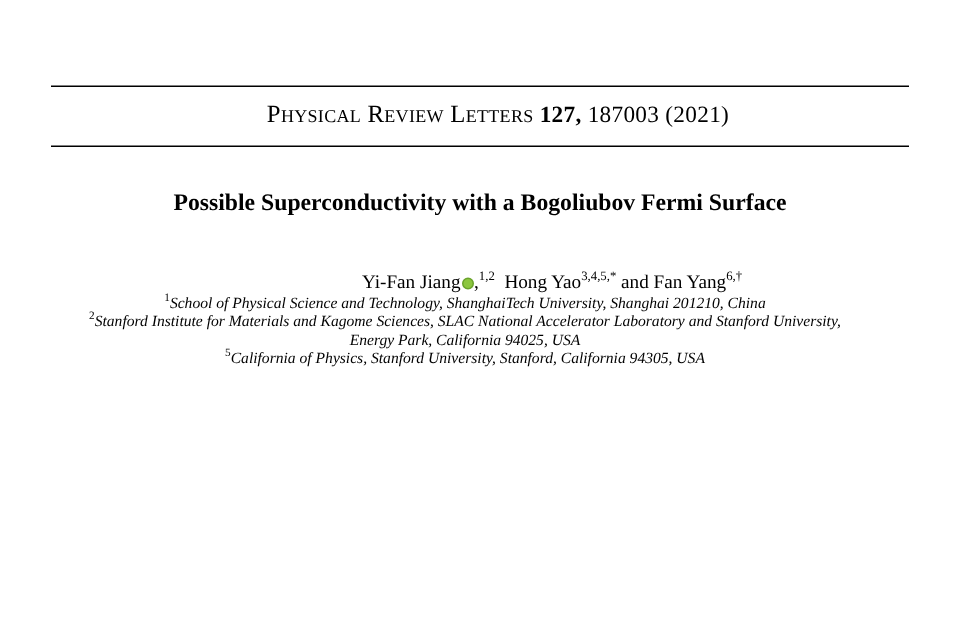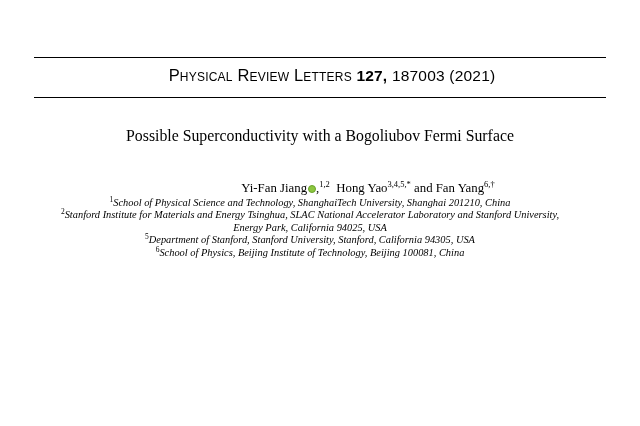--- a/index.html
+++ b/index.html
@@ -21,21 +21,21 @@
     box-sizing: border-box;
   }
   .journal-header {
     position: absolute;
     top: 66px;
     left: 0;
     width: 640px;
     text-align: center;
   }
   .journal-line {
-    font-family: Liberation Sans, sans-serif;
+    font-family: Liberation Serif, serif;
     font-size: 15.5px;
     letter-spacing: 0.2px;
     white-space: nowrap;
     margin-left: 24px;
   }
   .journal-name {
     font-variant: small-caps;
     font-size: 16.5px;
   }
   .journal-vol {
@@ -59,21 +59,21 @@
   }
   .title-block {
     position: absolute;
     top: 126px;
     left: 0;
     width: 640px;
     text-align: center;
   }
   .title-line {
     font-family: "Liberation Serif", serif;
-    font-weight: normal;
+    font-weight: bold;
     font-size: 15.8px;
     line-height: 20px;
     white-space: nowrap;
   }
   .authors {
     position: absolute;
     top: 180px;
     left: 0;
     width: 640px;
     text-align: center;
@@ -136,19 +136,18 @@
   <div class="title-block">
     <div class="title-line">Possible Superconductivity with a Bogoliubov Fermi Surface</div>
   </div>
 
   <div class="authors">
     <span>Yi-Fan Jiang</span><span class="orcid"></span><span>,</span><sup>1,2</sup><span>&nbsp;&nbsp;</span><span>Hong Yao</span><sup>3,4,5,*</sup><span>&nbsp;</span><span>and</span><span>&nbsp;</span><span>Fan Yang</span><sup>6,†</sup>
   </div>
 
   <div class="affiliations">
     <div class="aff"><sup>1</sup><span>School of Physical Science and Technology, ShanghaiTech University, Shanghai 201210, China</span></div>
-    <div class="aff"><sup>2</sup><span>Stanford Institute for Materials and Energy Tsinghua, SLAC National Accelerator Laboratory and Stanford University,</span></div>
+    <div class="aff"><sup>2</sup><span>Stanford Institute for Materials and Kagome Sciences, SLAC National Accelerator Laboratory and Stanford University,</span></div>
     <div class="aff"><sup></sup><span>Energy Park, California 94025, USA</span></div>
-    <div class="aff"><sup>5</sup><span>Department of Stanford, Stanford University, Stanford, California 94305, USA</span></div>
-    <div class="aff"><sup>6</sup><span>School of Physics, Beijing Institute of Technology, Beijing 100081, China</span></div>
+    <div class="aff"><sup>5</sup><span>California of Physics, Stanford University, Stanford, California 94305, USA</span></div>
   </div>
 
 </div>
 
 </body></html>

